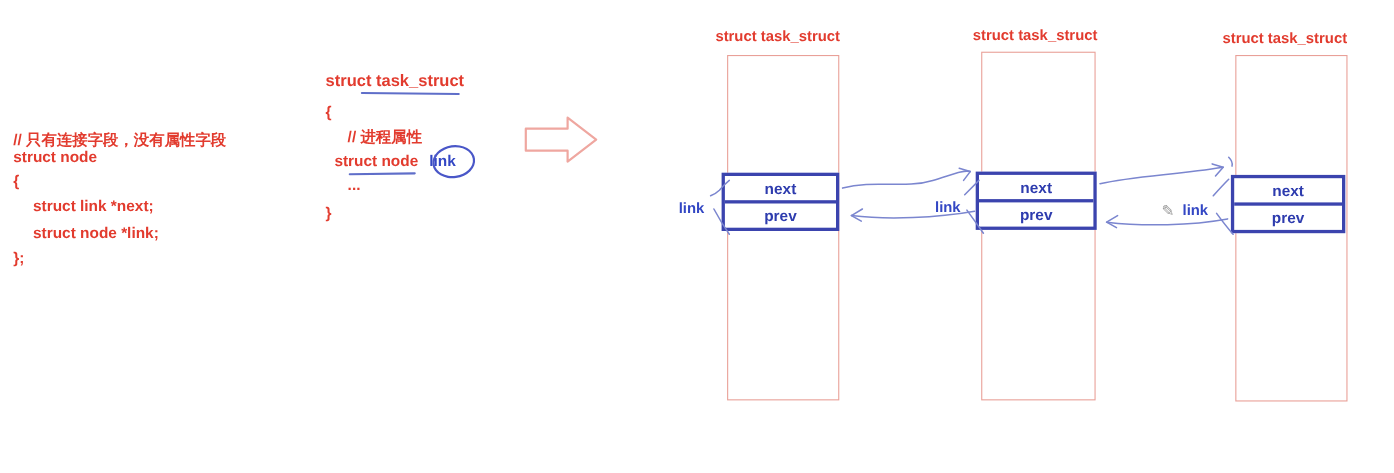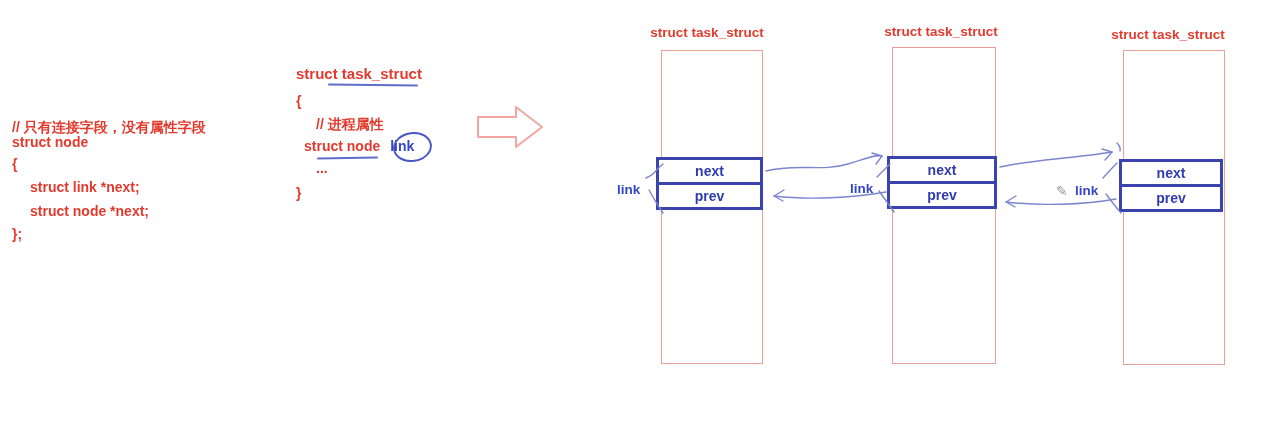--- a/index.html
+++ b/index.html
@@ -33,21 +33,21 @@
 </head>
 <body>
 
 <div id="canvas">
 
   <div>
     <div class="red-line" style="left:12px;top:87px;">// 只有连接字段，没有属性字段</div>
     <div class="red-line" style="left:12px;top:102px;">struct node</div>
     <div class="red-line" style="left:12px;top:124px;">{</div>
     <div class="red-line" style="left:30px;top:147px;">struct link *next;</div>
-    <div class="red-line" style="left:30px;top:171px;">struct node *next;</div>
+    <div class="red-line" style="left:30px;top:171px;">struct node *link;</div>
     <div class="red-line" style="left:12px;top:194px;">};</div>
   </div>
 
   <div>
     <div class="mid-line mid-title" style="left:296px;top:66px;">struct task_struct</div>
     <div class="bl-underline" style="left:328px;top:84px;width:90px;transform:rotate(0.6deg);"></div>
     <div class="mid-line" style="left:296px;top:94px;">{</div>
     <div class="mid-line" style="left:316px;top:117px;">// 进程属性</div>
     <div class="mid-line" style="left:304px;top:139px;"><span>struct node</span><span class="blue-word" style="margin-left:10px;">link</span></div>
     <div class="link-ellipse" style="left:393px;top:132px;width:35px;height:26px;"></div>

